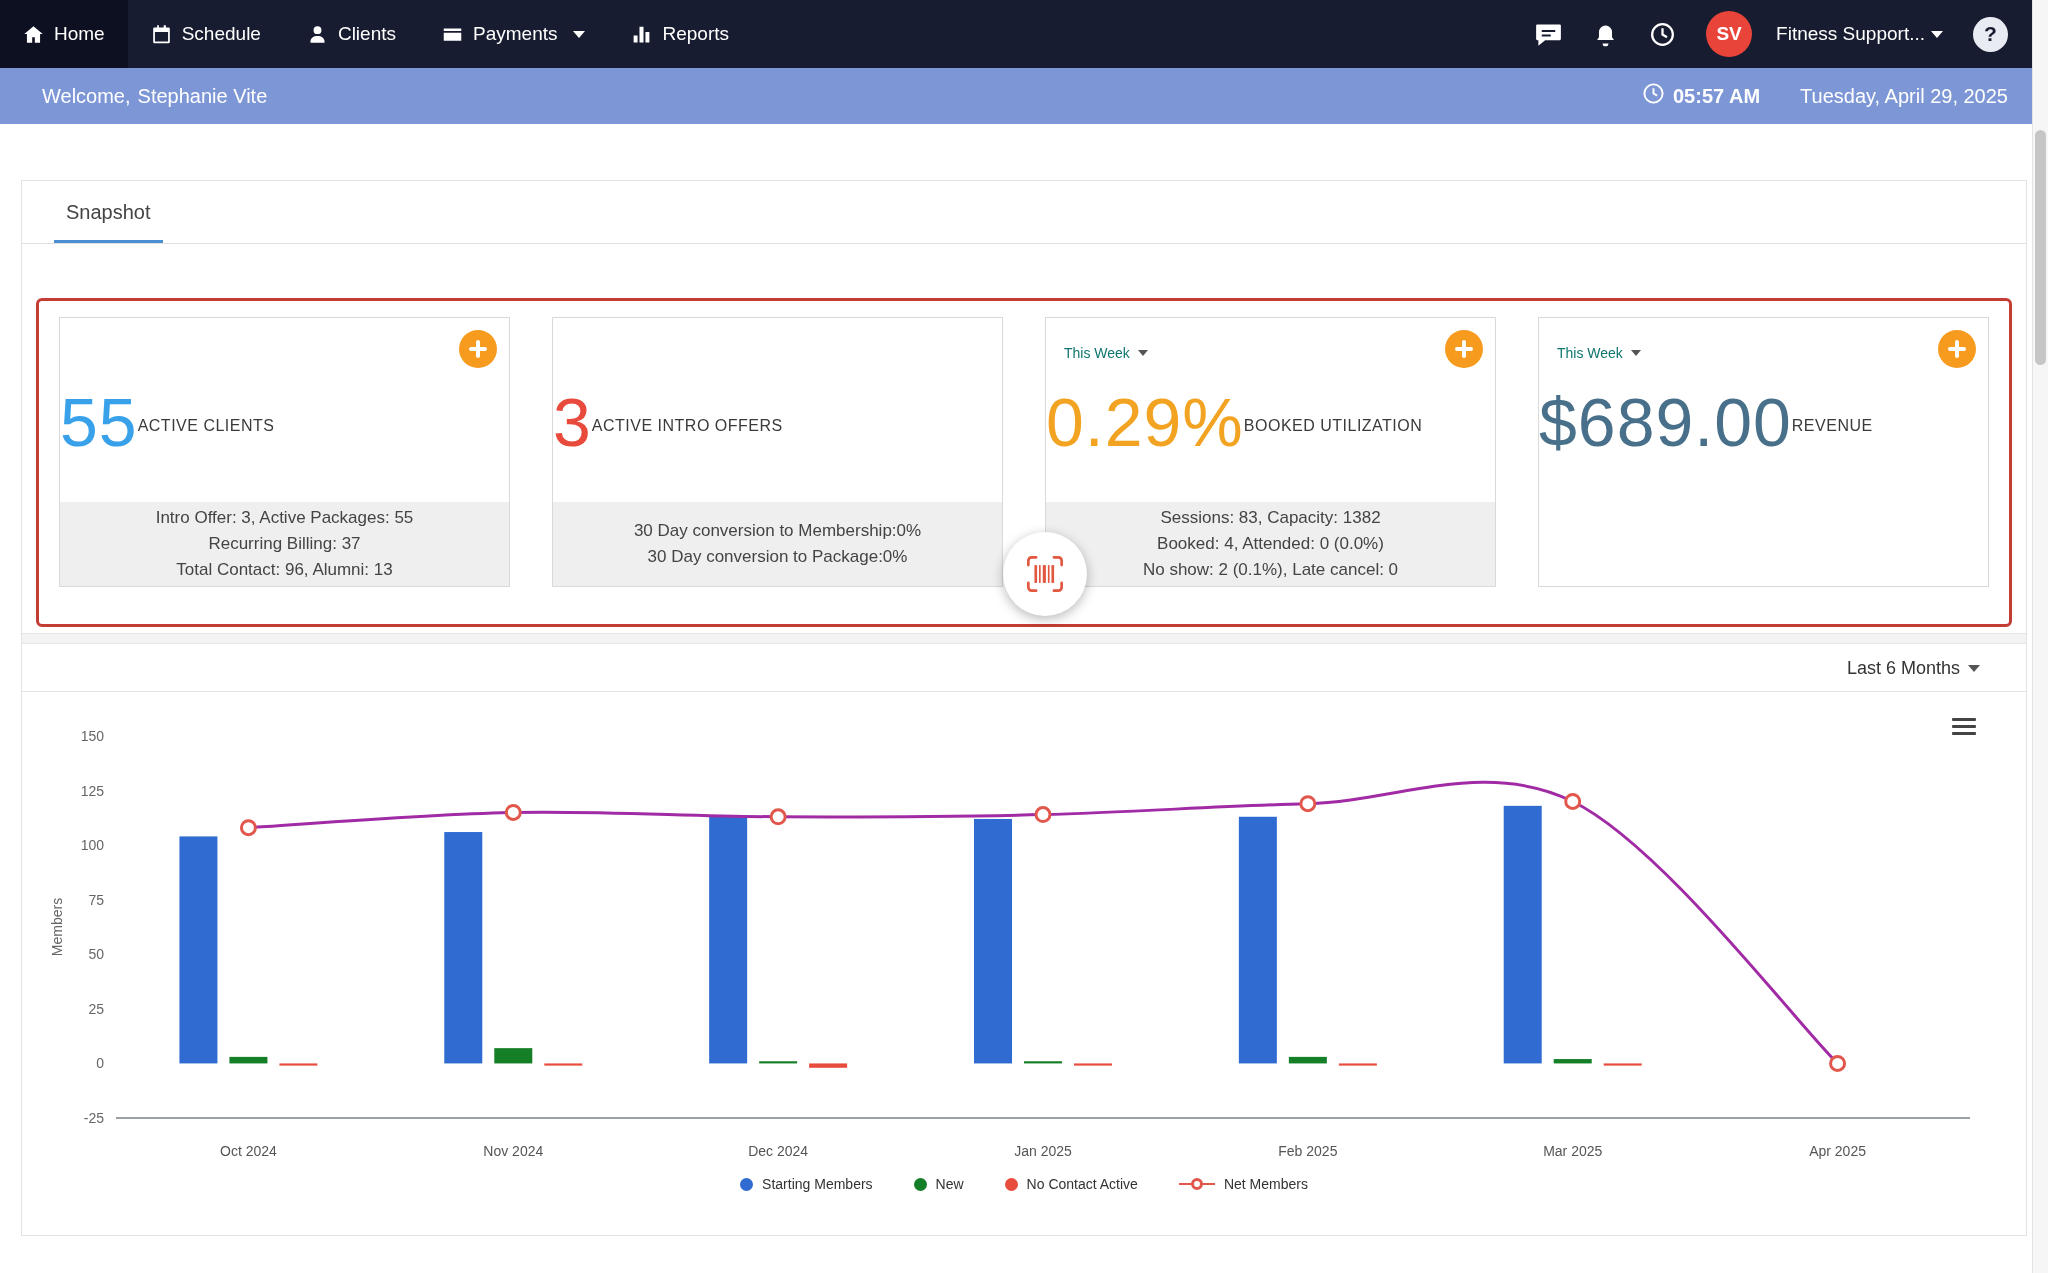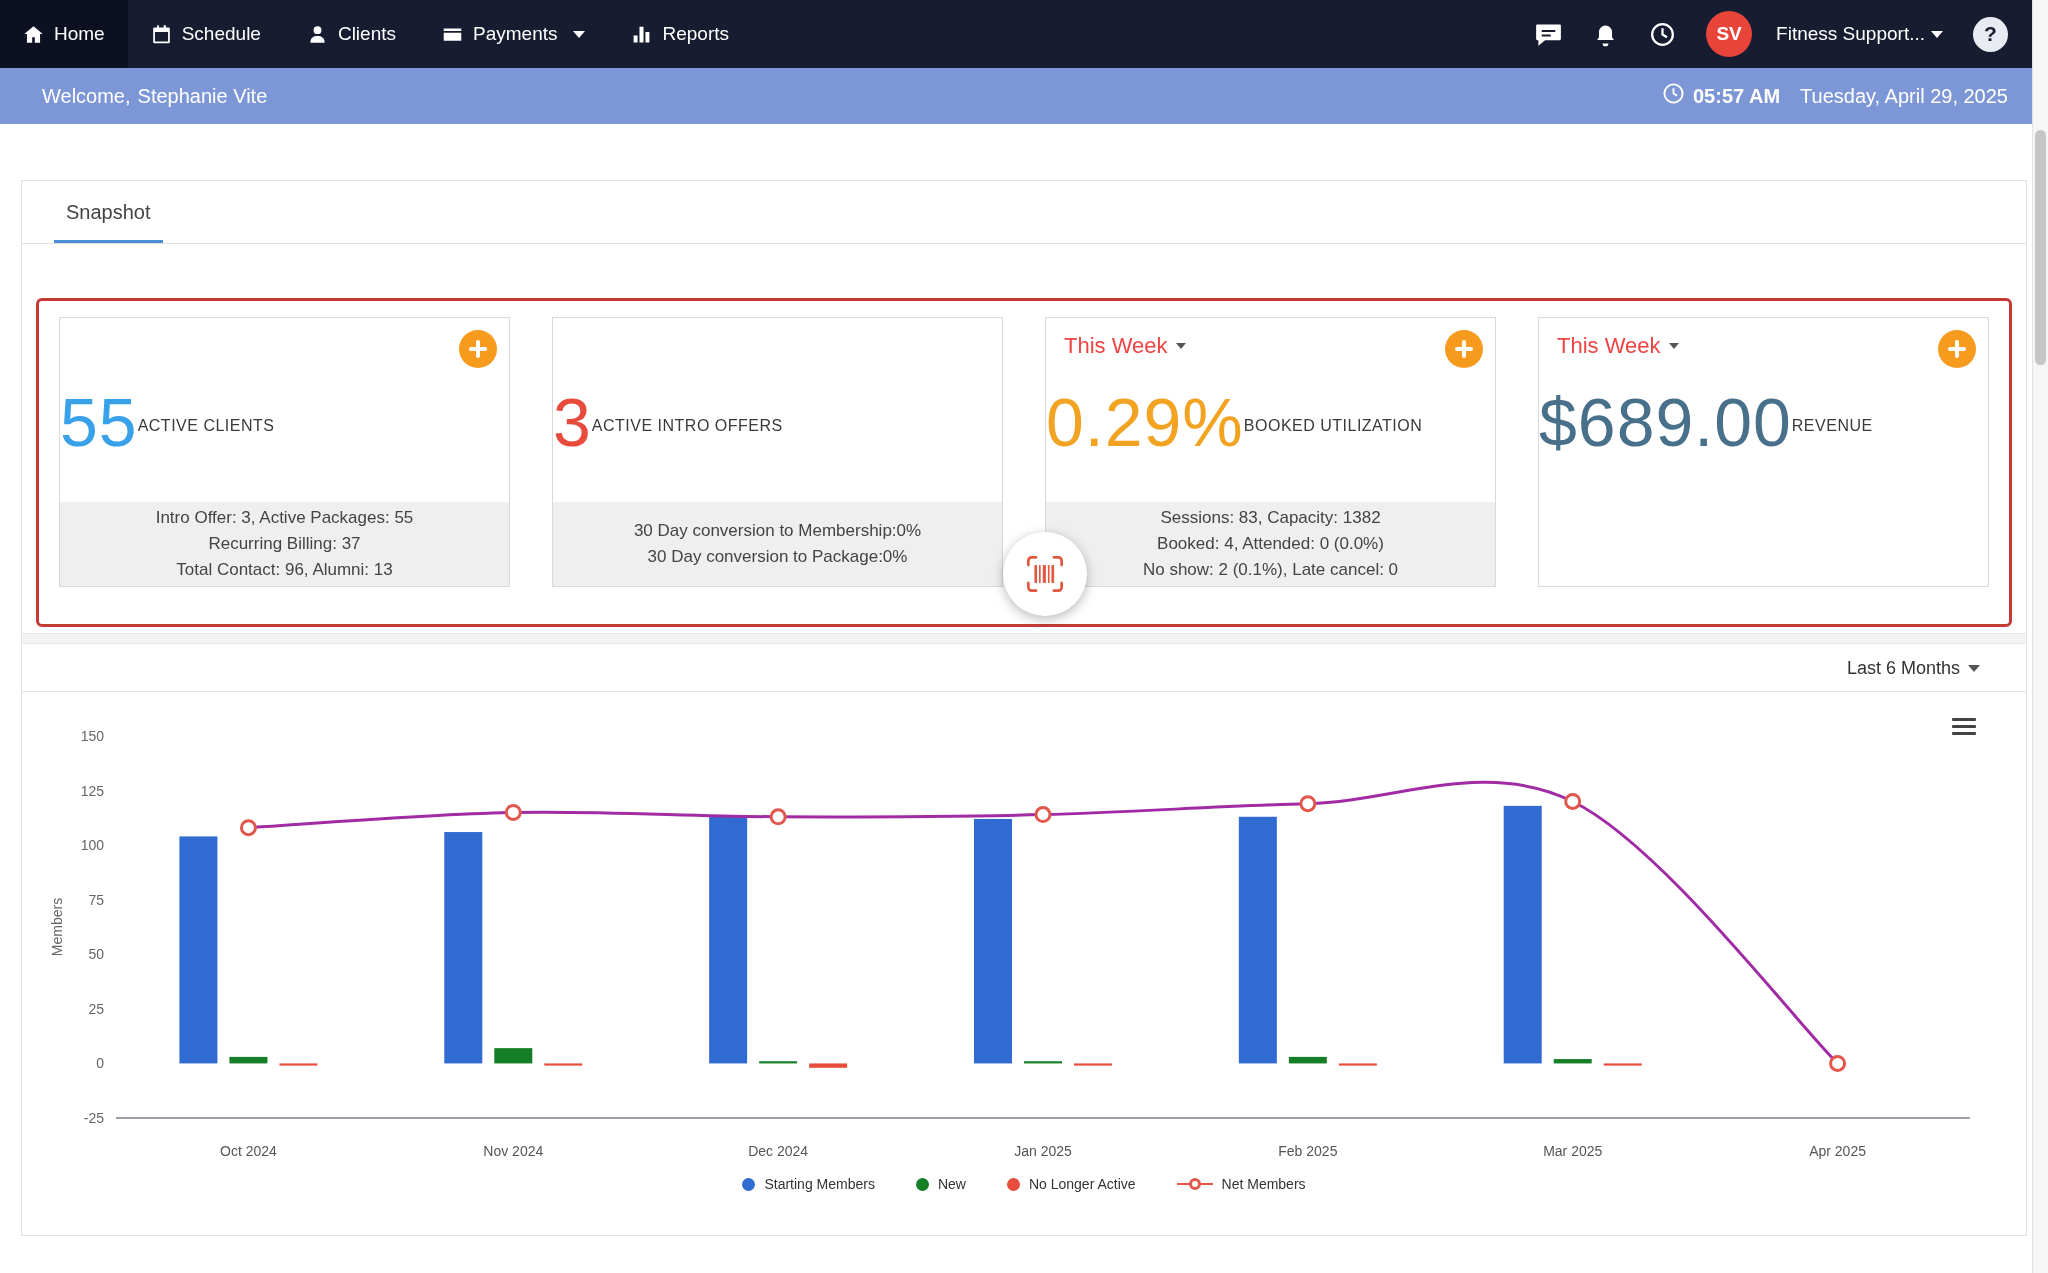--- a/index.html
+++ b/index.html
@@ -27,21 +27,21 @@
   .help-btn{width:35px;height:35px;border-radius:50%;background:#e9ebf2;color:#181c30;
     font-weight:bold;font-size:21px;display:flex;align-items:center;justify-content:center;cursor:pointer}
 
   
   .welcome{height:56px;background:#7d96d5;color:#fff;display:flex;align-items:center;
     justify-content:space-between;padding:0 40px 0 42px;font-size:20px}
   .welcome-left .name{font-weight:normal;margin-left:7px}
   .welcome-right{display:flex;align-items:center}
   .time{font-weight:bold;display:flex;align-items:center;gap:8px}
   .clockw svg{width:23px;height:23px;fill:none;stroke:#fff;stroke-width:2}
-  .date{margin-left:20px}
+  .date{margin-left:40px}
 
   
   .page{padding:56px 21px 18px;background:#fff}
   .card{border:1px solid #e2e2e2;background:#fff;min-height:1056px}
   .tab-row{border-bottom:1px solid #e0e0e0;padding:0 32px;display:flex}
   .tab{padding:20px 12px 16px;font-size:20px;color:#444;border-bottom:3px solid #4a8fd3;cursor:pointer}
 
   
   .stats-wrap{position:relative;padding-top:54px}
   .red-box{margin:0 14px;border:3px solid #c43d35;border-radius:6px;
@@ -52,21 +52,21 @@
     justify-content:flex-start;padding-top:24px}
   .stat-value{font-size:68px;letter-spacing:1px}
   .stat-label{font-size:16px;color:#3a3a3a;margin-top:8px;letter-spacing:.5px}
   .stat-footer{height:84px;background:#efefef;display:flex;flex-direction:column;
     align-items:center;justify-content:center;font-size:17px;color:#444;line-height:26px}
   .plus-btn{position:absolute;top:12px;right:12px;width:38px;height:38px;border-radius:50%;
     background:#f69b1e;cursor:pointer}
   .plus-btn::before,.plus-btn::after{content:"";position:absolute;background:#fff;left:50%;top:50%}
   .plus-btn::before{width:18px;height:4px;transform:translate(-50%,-50%);border-radius:2px}
   .plus-btn::after{width:4px;height:18px;transform:translate(-50%,-50%);border-radius:2px}
-  .period{position:absolute;top:15px;left:18px;font-size:22px;color:#ef4444;display:flex;
+  .period{position:absolute;top:27px;left:18px;font-size:14px;color:#0f766e;display:flex;
     align-items:center;cursor:pointer}
   .period .caret{border-top-color:#555;border-left-width:5px;border-right-width:5px;border-top-width:6px;margin-left:8px}
   .scan-fab{position:absolute;left:1023px;top:288px;width:84px;height:84px;border-radius:50%;
     background:#fff;box-shadow:0 3px 12px rgba(0,0,0,.28);display:flex;align-items:center;
     justify-content:center;transform:translateX(-50%);cursor:pointer}
   .scan-fab svg{width:40px;height:40px}
 
   .section-gap{height:11px;background:#f3f3f3;border-top:1px solid #e7e7e7;
     border-bottom:1px solid #e7e7e7;margin-top:6px}
 
@@ -349,21 +349,21 @@
           <div class="legend-item">
             <span class="legend-dot" style="background: rgb(47, 107, 208);"></span>
             <span>Starting Members</span>
           </div>
           <div class="legend-item">
             <span class="legend-dot" style="background: rgb(21, 127, 39);"></span>
             <span>New</span>
           </div>
           <div class="legend-item">
             <span class="legend-dot" style="background: rgb(231, 76, 60);"></span>
-            <span>No Longer Active</span>
+            <span>No Contact Active</span>
           </div>
           <div class="legend-item">
             <span class="legend-net">
               <span class="l" style="background: rgb(226, 87, 76);"></span>
               <span class="c" style="border-color: rgb(226, 87, 76);"></span>
             </span>
             <span>Net Members</span>
           </div>
         </div>
     </div>

